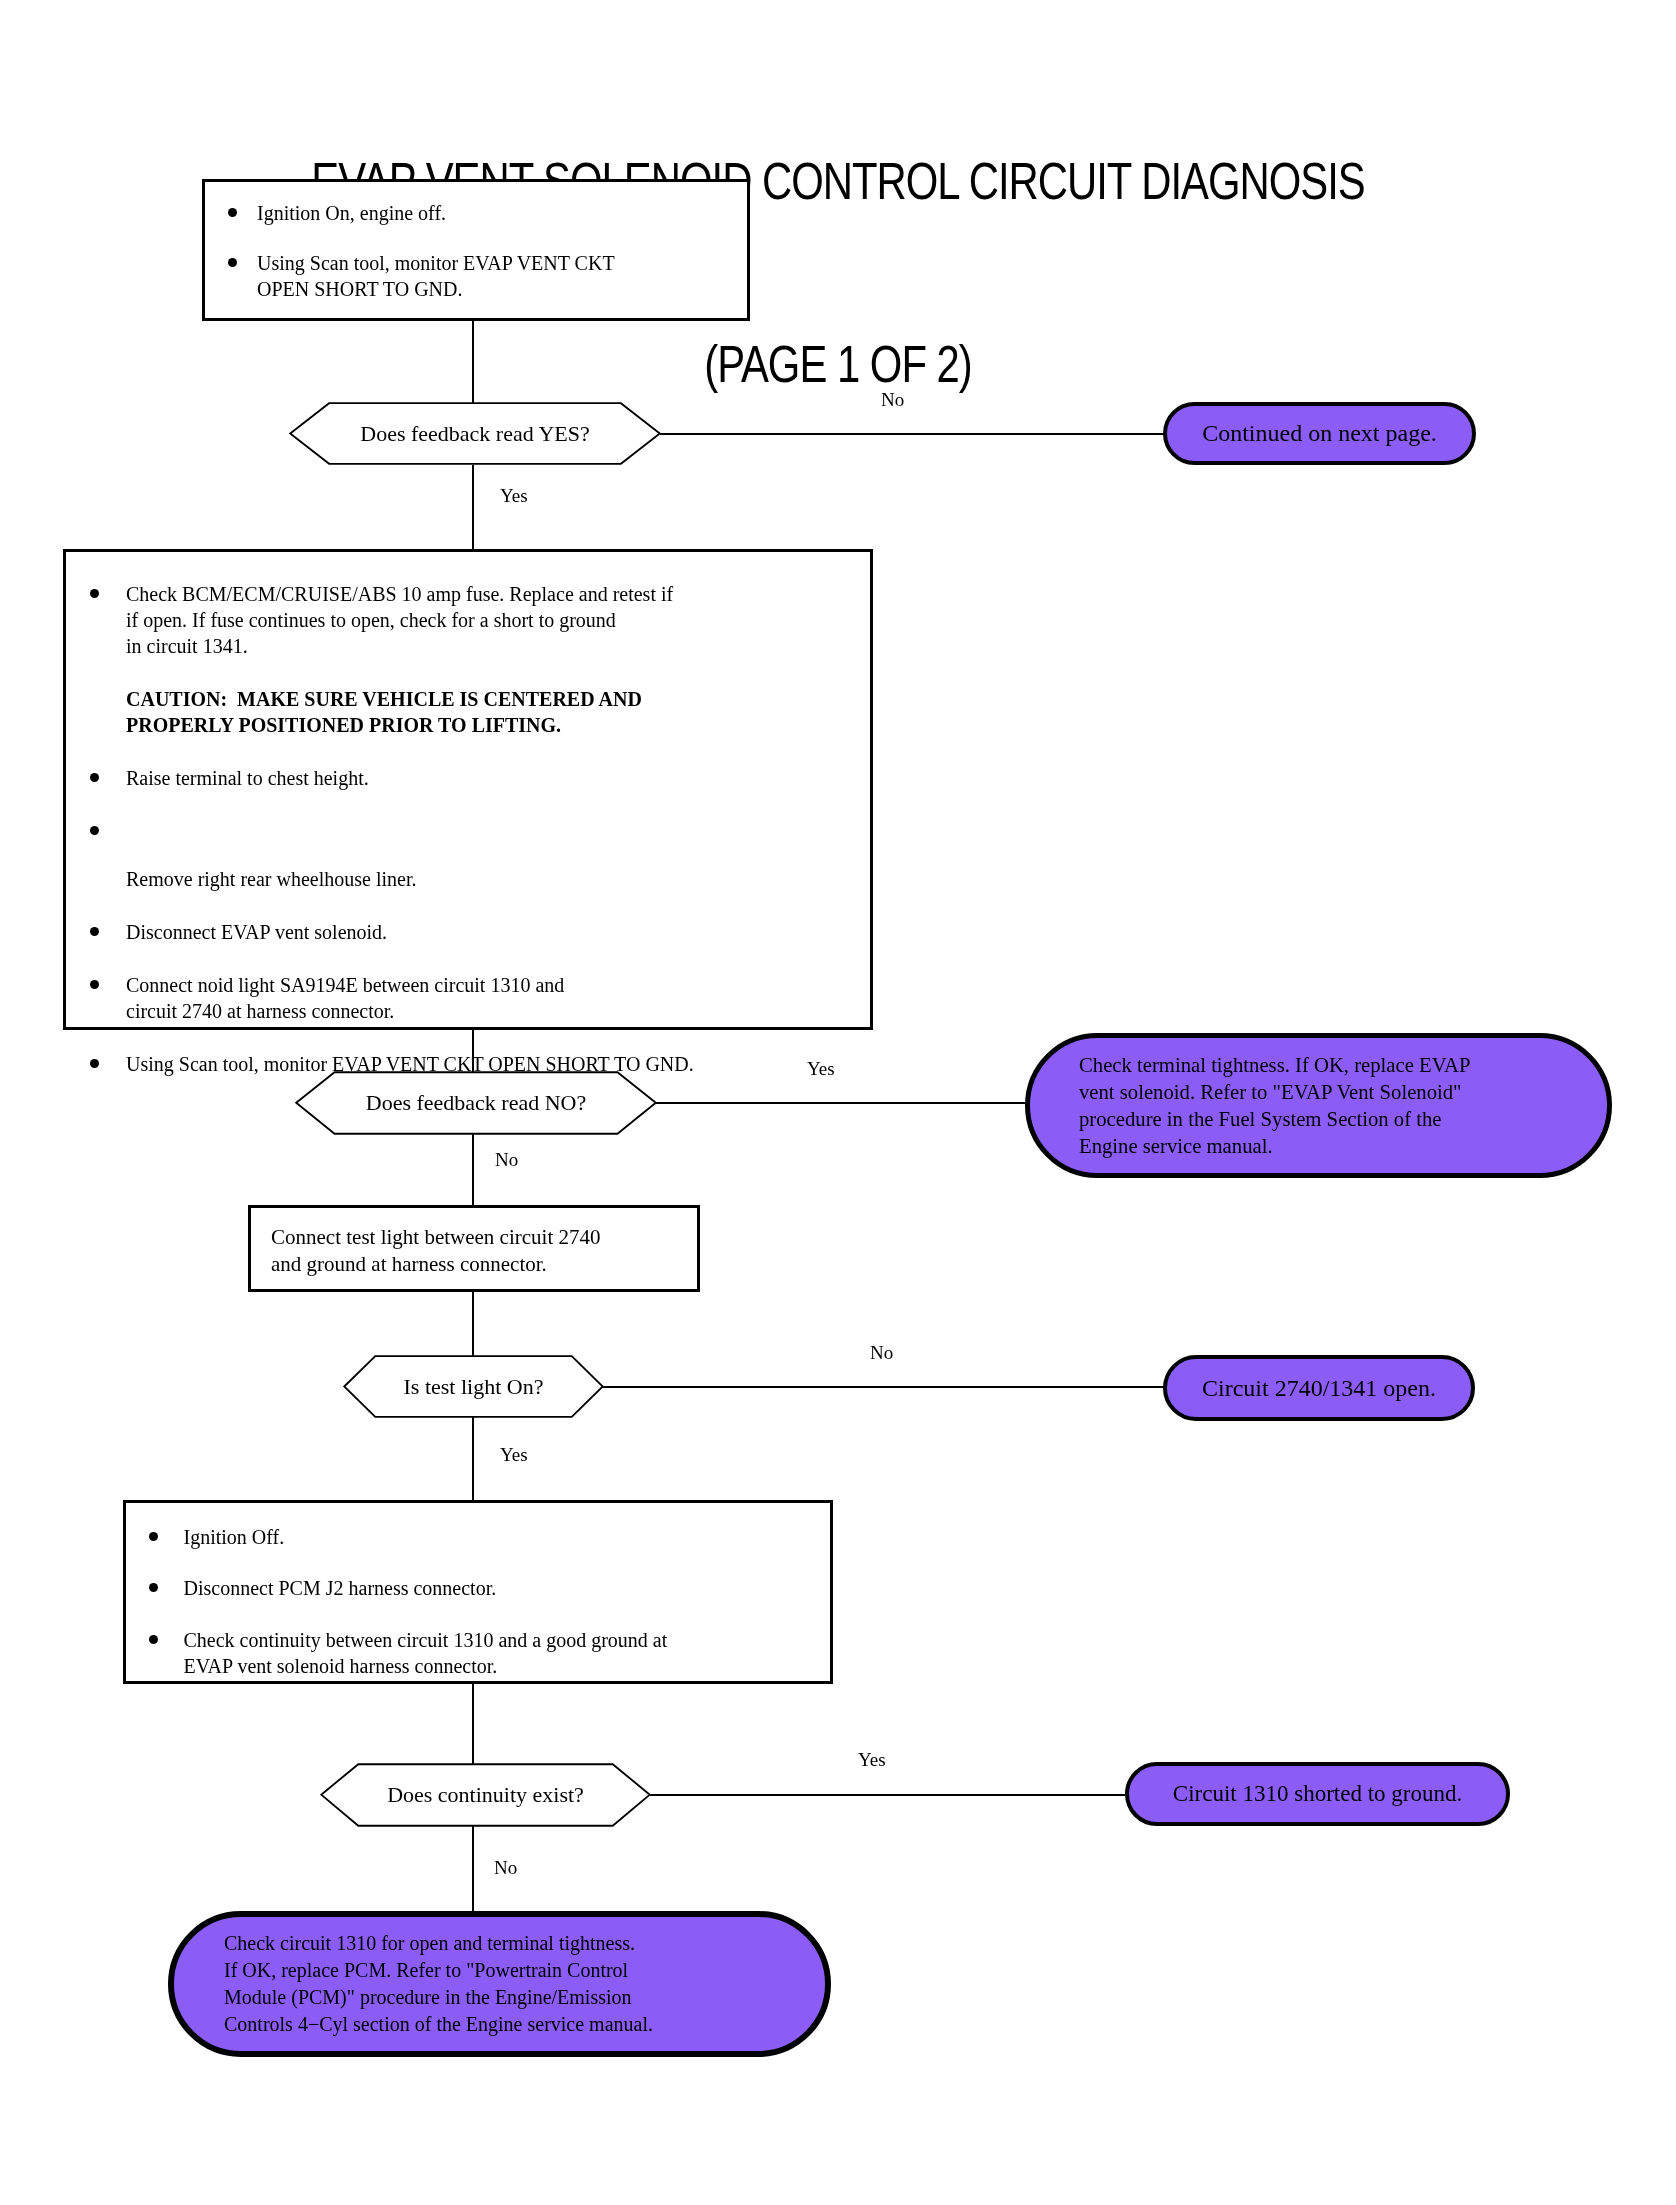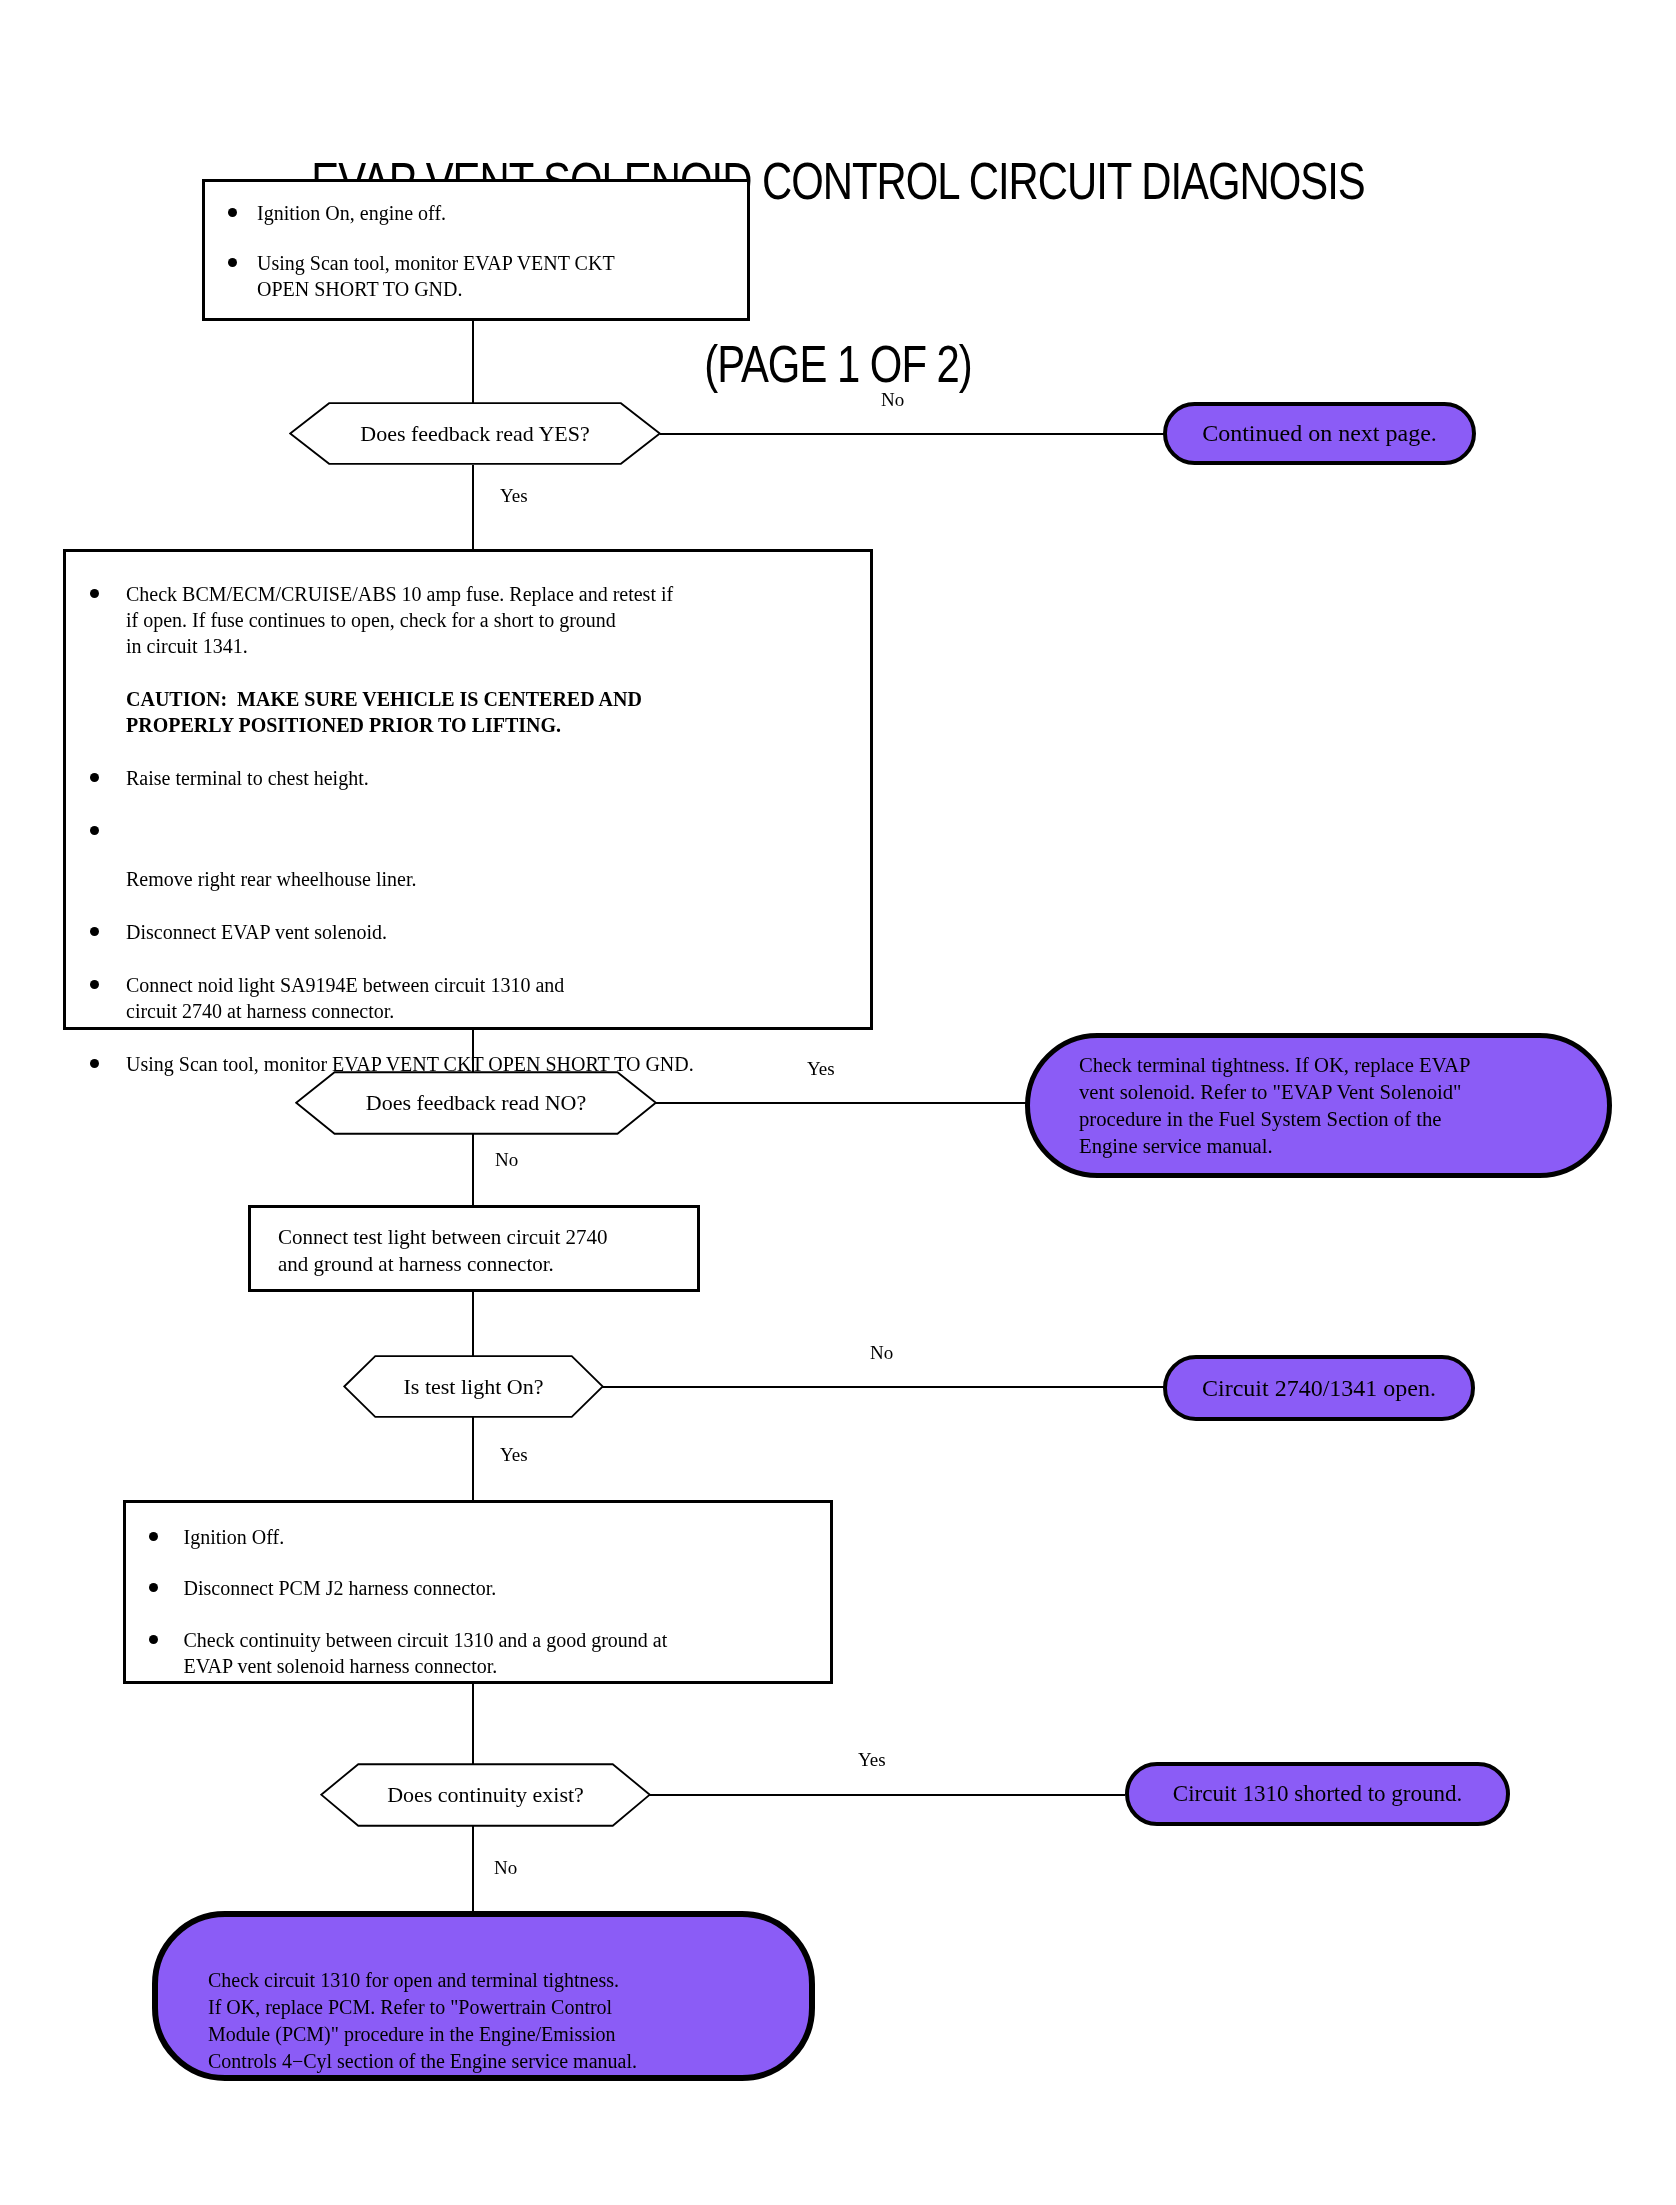--- a/index.html
+++ b/index.html
@@ -144,21 +144,21 @@
     <div class="hextxt">Does feedback read NO?</div>
   </div>
 
   <div class="term big" style="left:1025px;top:1033px;width:587px;height:145px;border-radius:73px;padding-left:49px;">
     <span class="ttxt">Check terminal tightness. If OK, replace EVAP
 vent solenoid. Refer to "EVAP Vent Solenoid"
 procedure in the Fuel System Section of the
 Engine service manual.</span>
   </div>
 
-  <div class="pbox" style="left:248px;top:1205px;width:452px;height:87px;padding:16px 6px 0 27px;">
+  <div class="pbox" style="left:248px;top:1205px;width:452px;height:87px;padding:16px 6px 0 20px;">
     <span class="btxt" style="font-size:21px;line-height:27px;">Connect test light between circuit 2740
 and ground at harness connector.</span>
   </div>
 
   <div class="hex" style="left:343px;top:1355px;width:261px;height:63px;">
     <svg viewBox="0 0 429 104" preserveAspectRatio="none">
       <polygon points="2,52 53,2 376,2 427,52 376,102 53,102" fill="#ffffff" stroke="#000000" stroke-width="3"></polygon>
     </svg>
     <div class="hextxt">Is test light On?</div>
   </div>
@@ -189,21 +189,21 @@
     <svg viewBox="0 0 545 105" preserveAspectRatio="none">
       <polygon points="2,52 63,2 482,2 543,52 482,103 63,103" fill="#ffffff" stroke="#000000" stroke-width="3"></polygon>
     </svg>
     <div class="hextxt">Does continuity exist?</div>
   </div>
 
   <div class="term small" style="left:1125px;top:1762px;width:385px;height:64px;border-radius:32px;">
     <span class="ttxt" style="font-size:23px;">Circuit 1310 shorted to ground.</span>
   </div>
 
-  <div class="term big" style="left:152px;top:1911px;width:663px;height:170px;border-radius:73px;border-width:6px;padding-left:50px;align-items:flex-end;">
+  <div class="term big" style="left:168px;top:1911px;width:663px;height:146px;border-radius:73px;border-width:6px;padding-left:50px;">
     <span class="ttxt" style="font-size:20px;line-height:27px;">Check circuit 1310 for open and terminal tightness.
 If OK, replace PCM. Refer to "Powertrain Control
 Module (PCM)" procedure in the Engine/Emission
 Controls 4−Cyl section of the Engine service manual.</span>
   </div>
 
 </div>
 
 
 </body></html>

